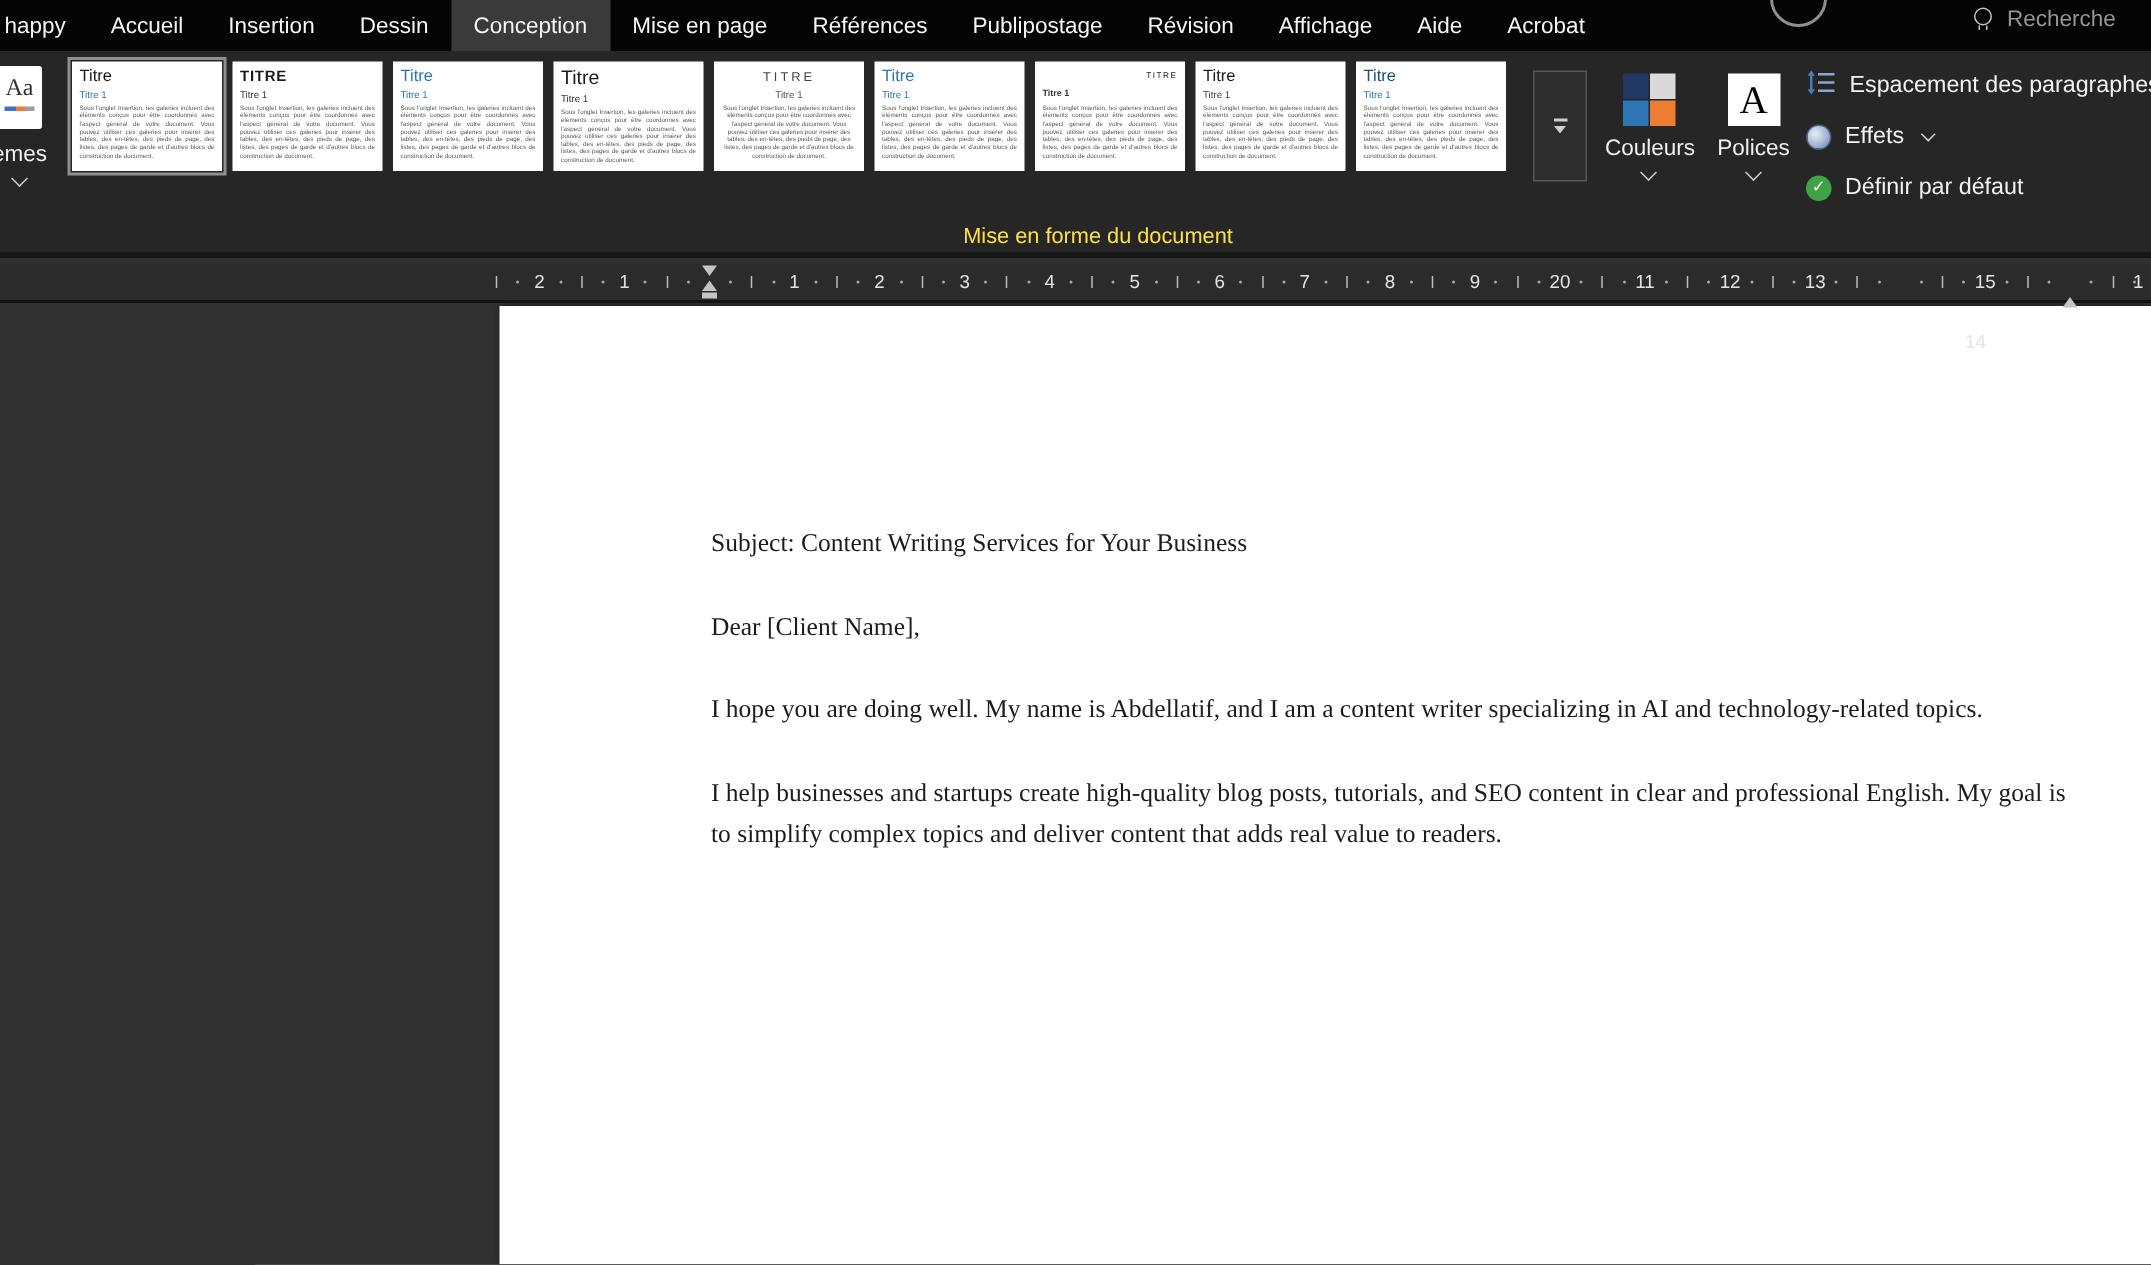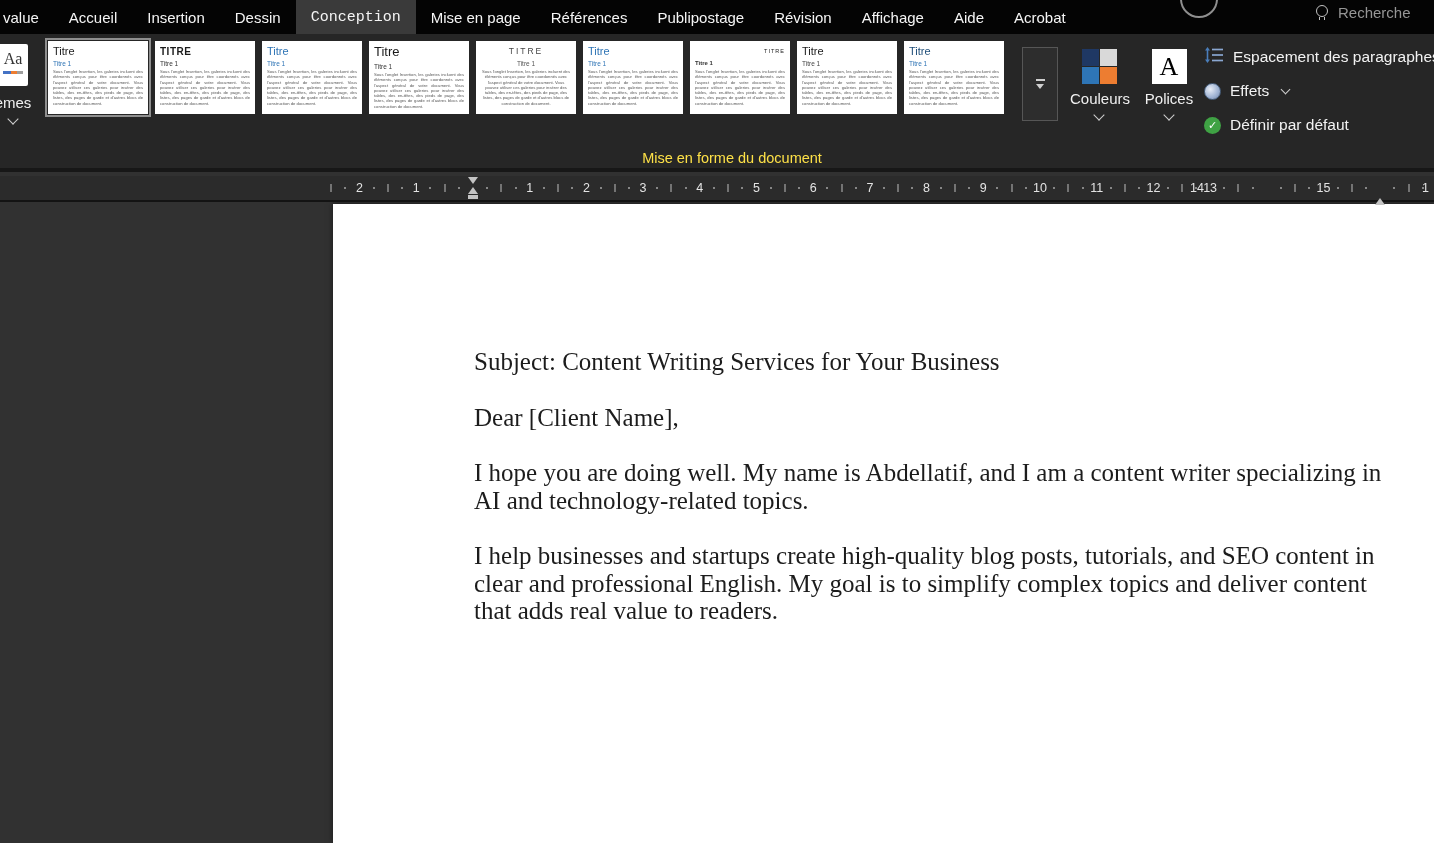--- a/index.html
+++ b/index.html
@@ -8,21 +8,21 @@
     position:relative; width:1434px; height:843px; overflow:hidden;
     background:#313131; font-family:"Liberation Sans", sans-serif;
     -webkit-font-smoothing:antialiased;
   }
 
   
   .tabbar { position:absolute; top:0; left:0; right:0; height:34px; background:#040404; z-index:30; }
   .tabs { display:flex; height:34px; align-items:stretch; }
   .tab { display:flex; align-items:center; padding:0 15px; color:#f5f5f5; font-size:15px; white-space:nowrap; cursor:default; }
   .tab:first-child { padding-left:3px; }
-  .tab.active { background:#3a3a3a;font-family:Liberation Mono, monospace; }
+  .tab.active { background:#3a3a3a; }
   .avatar-arc { position:absolute; left:1180px; top:-20px; width:38px; height:38px; border:2px solid #8f8f8f; border-radius:50%; background:transparent; }
   .searchbox { position:absolute; left:1316px; top:0; height:24px; display:flex; align-items:center; gap:10px; }
   .bulb { display:block; }
   .bulb-c { display:block; width:12px; height:12px; border:1.6px solid #c2c2c2; border-radius:50%; }
   .bulb-b { display:block; width:6px; height:3px; margin:0 auto; border-left:1.6px solid #c2c2c2; border-right:1.6px solid #c2c2c2; }
   .search-label { color:#969696; font-size:15px; white-space:nowrap; }
 
   
   .ribbon { position:absolute; top:34px; left:0; right:0; height:111px; background:#262626; z-index:20; }
 
@@ -88,32 +88,32 @@
                        border-left:5px solid transparent; border-right:5px solid transparent; border-top:7px solid #c4c4c4; cursor:pointer; }
   .marker-left { position:absolute; bottom:1px; transform:translateX(-50%); display:flex; flex-direction:column; align-items:center; cursor:pointer; }
   .marker-right { position:absolute; bottom:1px; transform:translateX(-50%); cursor:pointer; }
   .m-tri-up { width:0; height:0; border-left:5px solid transparent; border-right:5px solid transparent; border-bottom:7px solid #c4c4c4; }
   .m-box { width:10px; height:4px; background:#c4c4c4; margin-top:1px; }
 
   
   .doc-area { position:absolute; top:204px; left:0; right:0; bottom:0; background:#313131; }
   .page { position:absolute; left:333px; top:0; width:1101px; height:639px; background:#ffffff; box-shadow:0 0 6px rgba(0,0,0,.5); }
   .page-content { position:absolute; left:141px; top:144px; width:908px; }
-  .para { font-family:"Liberation Serif", serif; font-size:25px; line-height:27.5px; color:#1c1c1c;
+  .para { font-family:"Liberation Serif", serif; font-size:17px; line-height:27.5px; color:#1c1c1c;
           margin:0 0 28px 0; white-space:pre-line; }
 </style>
 </head>
 <body>
 
 <div id="app">
 
   <div class="tabbar">
     <div class="tabs">
       <div class="tab">
-          <span>value</span>
+          <span>happy</span>
         </div>
         <div class="tab">
           <span>Accueil</span>
         </div>
         <div class="tab">
           <span>Insertion</span>
         </div>
         <div class="tab">
           <span>Dessin</span>
         </div>
@@ -273,25 +273,25 @@
         <span class="rnum" style="left: 416.3px;">1</span>
         <span class="rnum" style="left: 529.7px;">1</span>
         <span class="rnum" style="left: 586.4px;">2</span>
         <span class="rnum" style="left: 643.1px;">3</span>
         <span class="rnum" style="left: 699.8px;">4</span>
         <span class="rnum" style="left: 756.5px;">5</span>
         <span class="rnum" style="left: 813.2px;">6</span>
         <span class="rnum" style="left: 869.9px;">7</span>
         <span class="rnum" style="left: 926.6px;">8</span>
         <span class="rnum" style="left: 983.3px;">9</span>
-        <span class="rnum" style="left: 1040px;">10</span>
+        <span class="rnum" style="left: 1040px;">20</span>
         <span class="rnum" style="left: 1096.7px;">11</span>
         <span class="rnum" style="left: 1153.4px;">12</span>
         <span class="rnum" style="left: 1210.1px;">13</span>
-        <span class="rnum" style="left: 1197px;">14</span>
+        <span class="rnum" style="left: 1317px; margin-top: 40px;">14</span>
         <span class="rnum" style="left: 1323.5px;">15</span>
         <span class="rnum" style="left: 1425.56px;">1</span>
         <span class="rtick" style="left: 331.25px;"></span>
         <span class="rdot" style="left: 345.425px;"></span>
         <span class="rdot" style="left: 373.775px;"></span>
         <span class="rtick" style="left: 387.95px;"></span>
         <span class="rdot" style="left: 402.125px;"></span>
         <span class="rdot" style="left: 430.475px;"></span>
         <span class="rtick" style="left: 444.65px;"></span>
         <span class="rdot" style="left: 458.825px;"></span>

